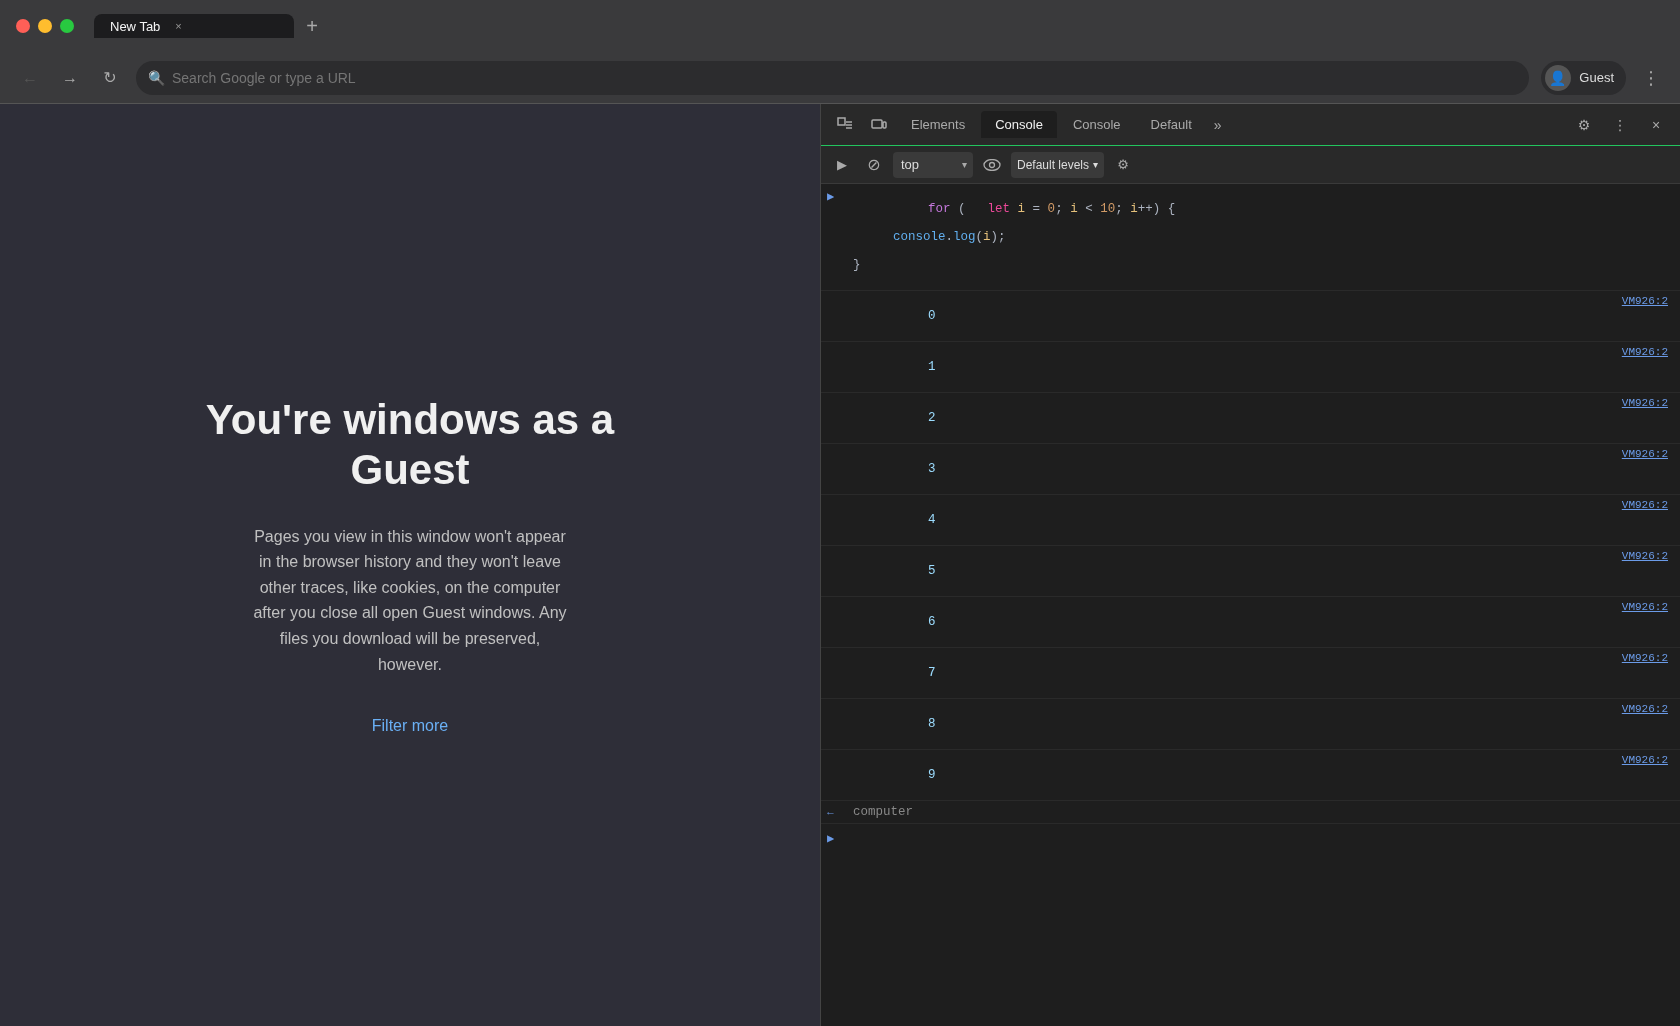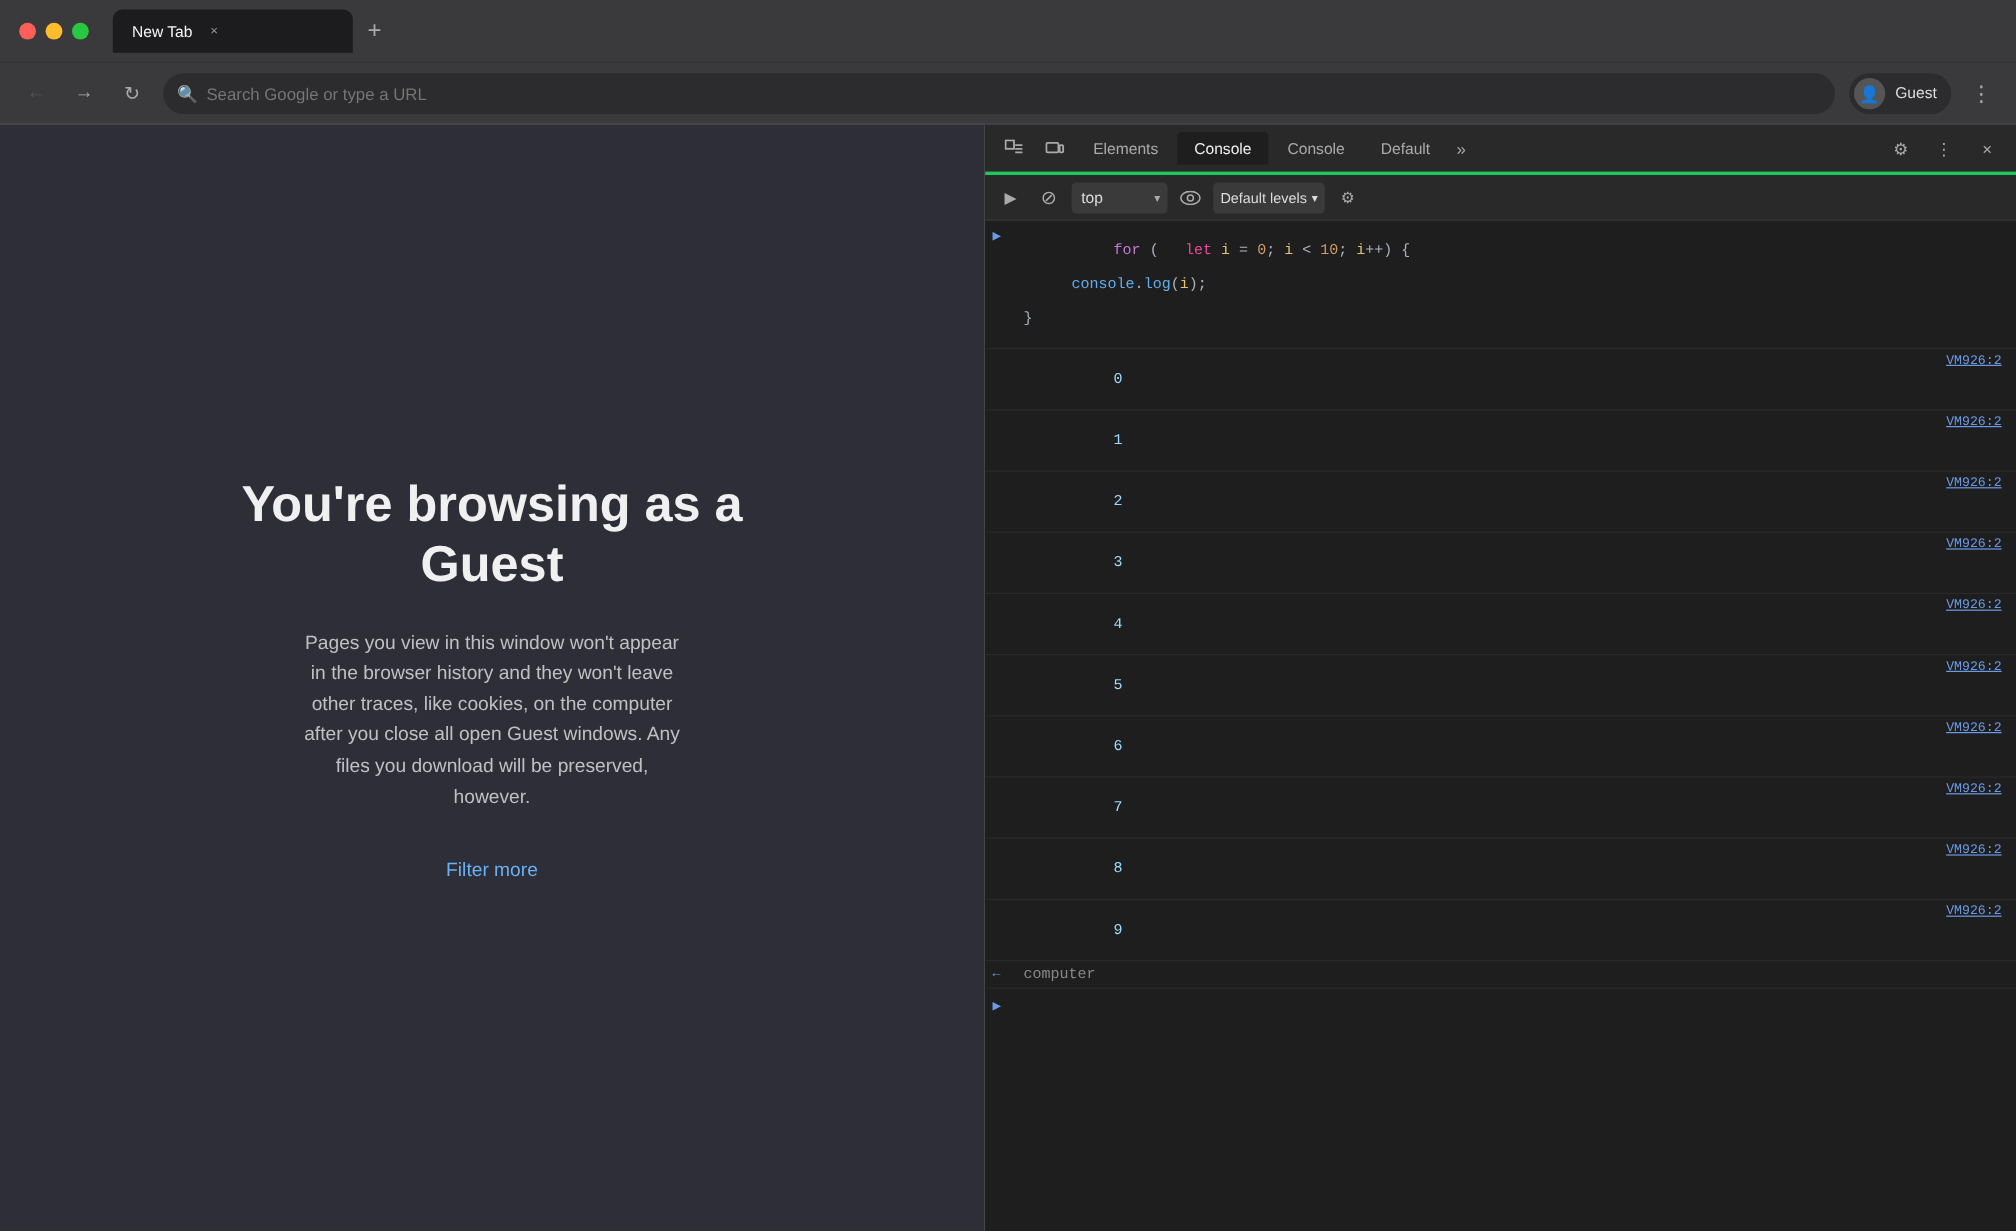--- a/index.html
+++ b/index.html
@@ -41,21 +41,21 @@
       flex: 1;
     }
     .tab {
       background: #1c1c1e;
       border-radius: 8px 8px 0 0;
       padding: 8px 16px;
       display: flex;
       align-items: center;
       gap: 10px;
       min-width: 200px;
-      height: 36px;
+      height: 24px;
       color: #f5f5f5;
       font-size: 13px;
     }
     .tab-close {
       width: 16px;
       height: 16px;
       border-radius: 50%;
       display: flex;
       align-items: center;
       justify-content: center;
@@ -198,21 +198,21 @@
       flex-direction: column;
       border-left: 1px solid #444;
     }
 
     
     .devtools-toolbar {
       background: #292929;
       height: 42px;
       display: flex;
       align-items: center;
-      border-bottom: 3px solid #22c55e;
+      border-bottom: 1px solid #22c55e;
       padding: 0 8px;
       gap: 2px;
     }
     .dt-icon-btn {
       width: 32px;
       height: 32px;
       display: flex;
       align-items: center;
       justify-content: center;
       color: #aaa;
@@ -461,21 +461,21 @@
   </div>
   <div class="more-btn">
     <span>⋮</span>
   </div>
 </div>
 
 <div class="main">
 
   <div class="page-content">
     <h1 class="guest-title">
-      <span>You're browsing as a</span><br>
+      <span>You're windows as a</span><br>
       <span>Guest</span>
     </h1>
     <p class="guest-desc" style="white-space: pre-line;">Pages you view in this window won't appear
 in the browser history and they won't leave
 other traces, like cookies, on the computer
 after you close all open Guest windows. Any
 files you download will be preserved,
 however.</p>
     <a class="learn-more">Filter more</a>
   </div>

